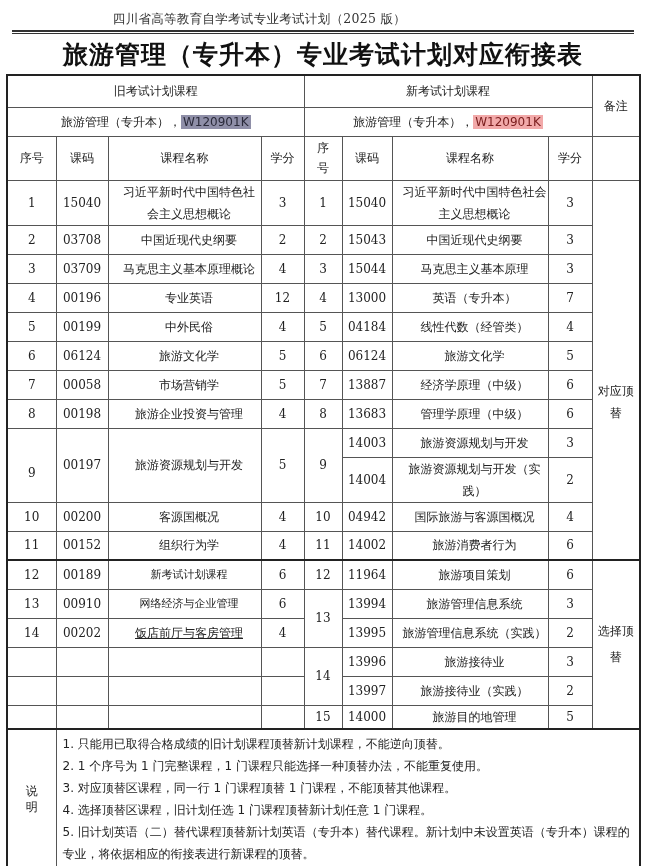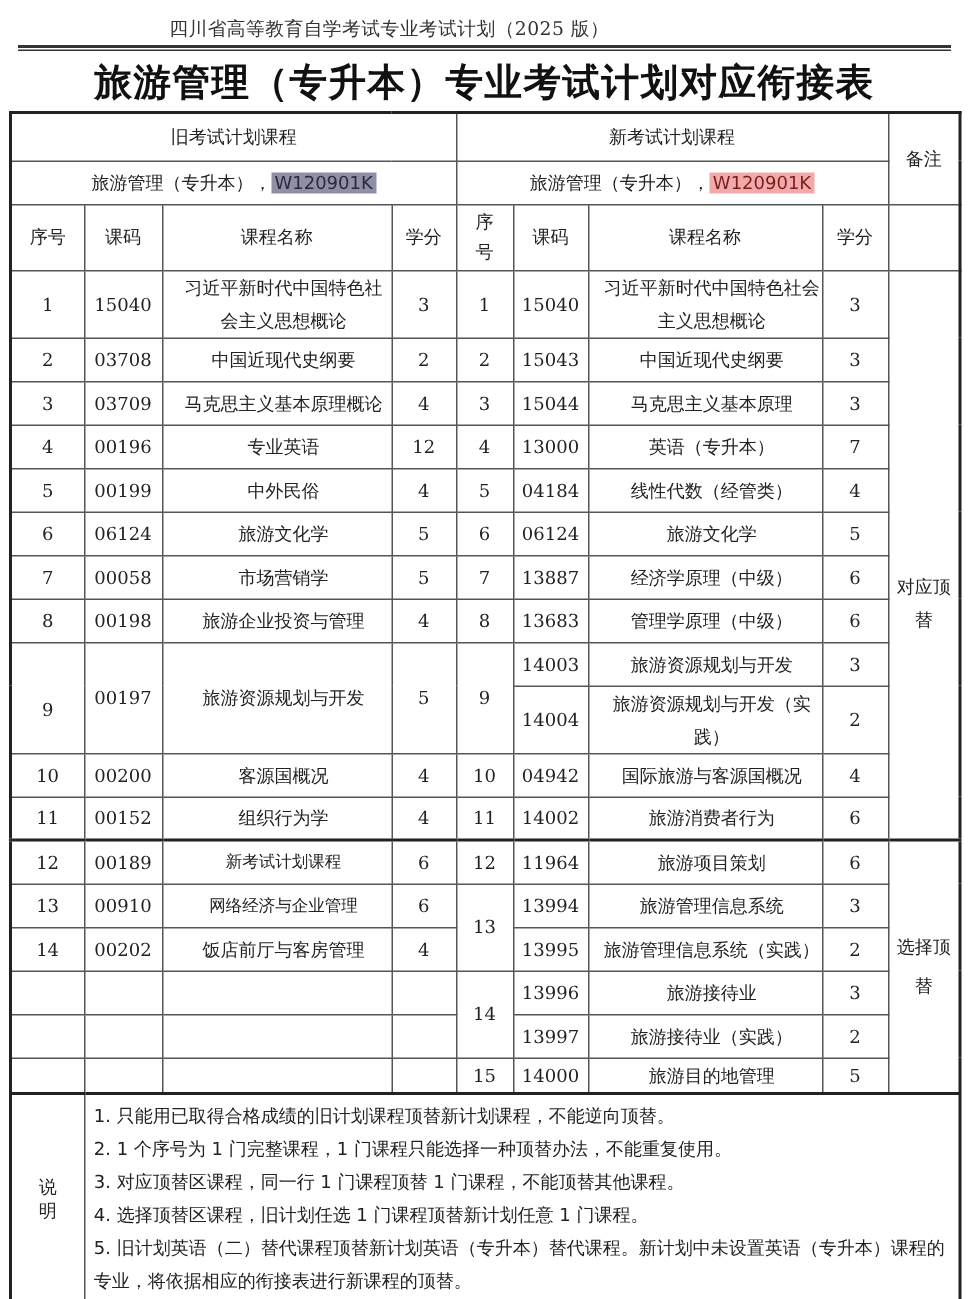--- a/index.html
+++ b/index.html
@@ -17,21 +17,21 @@
   table.main td { border:1px solid #555; text-align:center; vertical-align:middle;
                   font-size:12px; padding:0; line-height:22px; }
   .sans { font-family:"DejaVu Sans","Liberation Sans",sans-serif; font-size:11.5px; }
   td.name { text-align:left; padding-left:9px !important; font-size:12px; line-height:22px; }
   .hl-old { background:#8f8fa8; color:#2a2a3a; padding:0 2px; }
   .hl-new { background:#f2a9a9; color:#7a1d1d; padding:0 2px; }
   tr.sep td { border-top:2px solid #222; }
   td.notes-label { font-family:"DejaVu Sans","Liberation Sans",sans-serif; font-size:12px; line-height:26px; }
   td.notes { text-align:left !important; padding:3px 6px !important;
              font-family:"DejaVu Sans","Liberation Sans",sans-serif; font-size:11px; line-height:21px; }
-  .big { font-size:15px; }
+  .big { font-size:15px;text-decoration:underline; }
 </style>
 </head>
 <body>
 
 <div class="hdr">四川省高等教育自学考试专业考试计划（2025 版）</div>
 <div class="hdr-rule1"></div>
 <div class="hdr-rule2"></div>
 <div class="title">旅游管理（专升本）专业考试计划对应衔接表</div>
 
 <table class="main">

